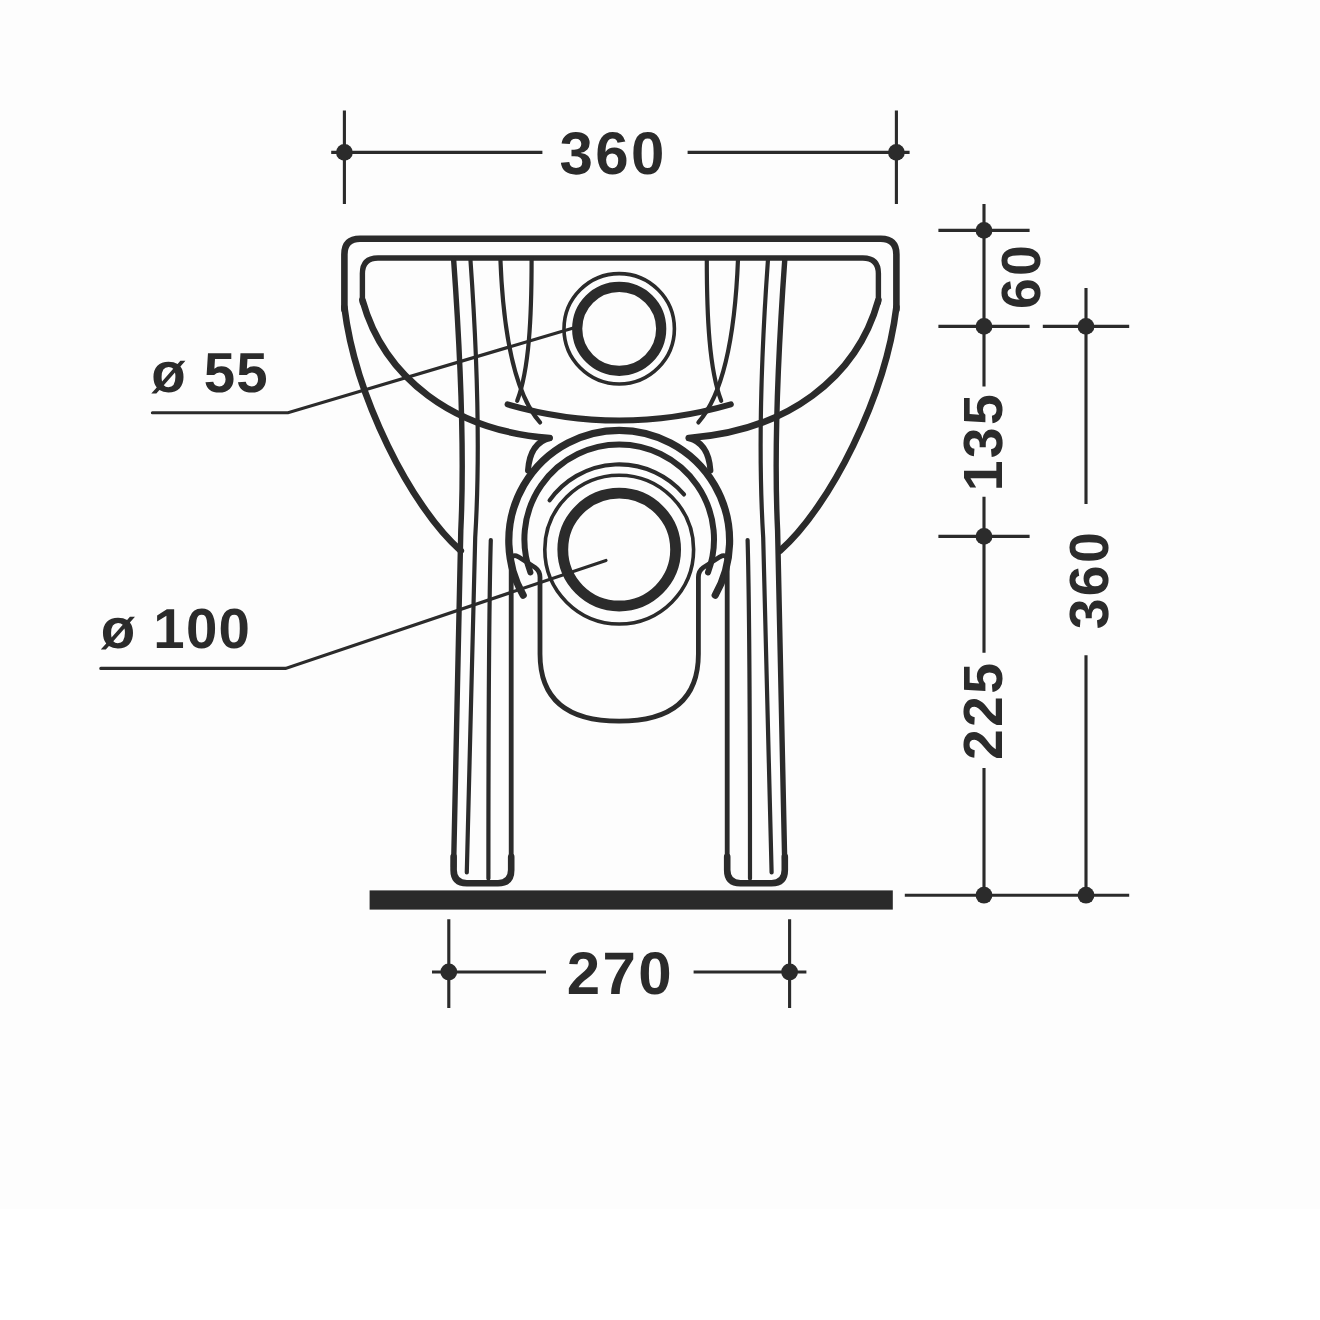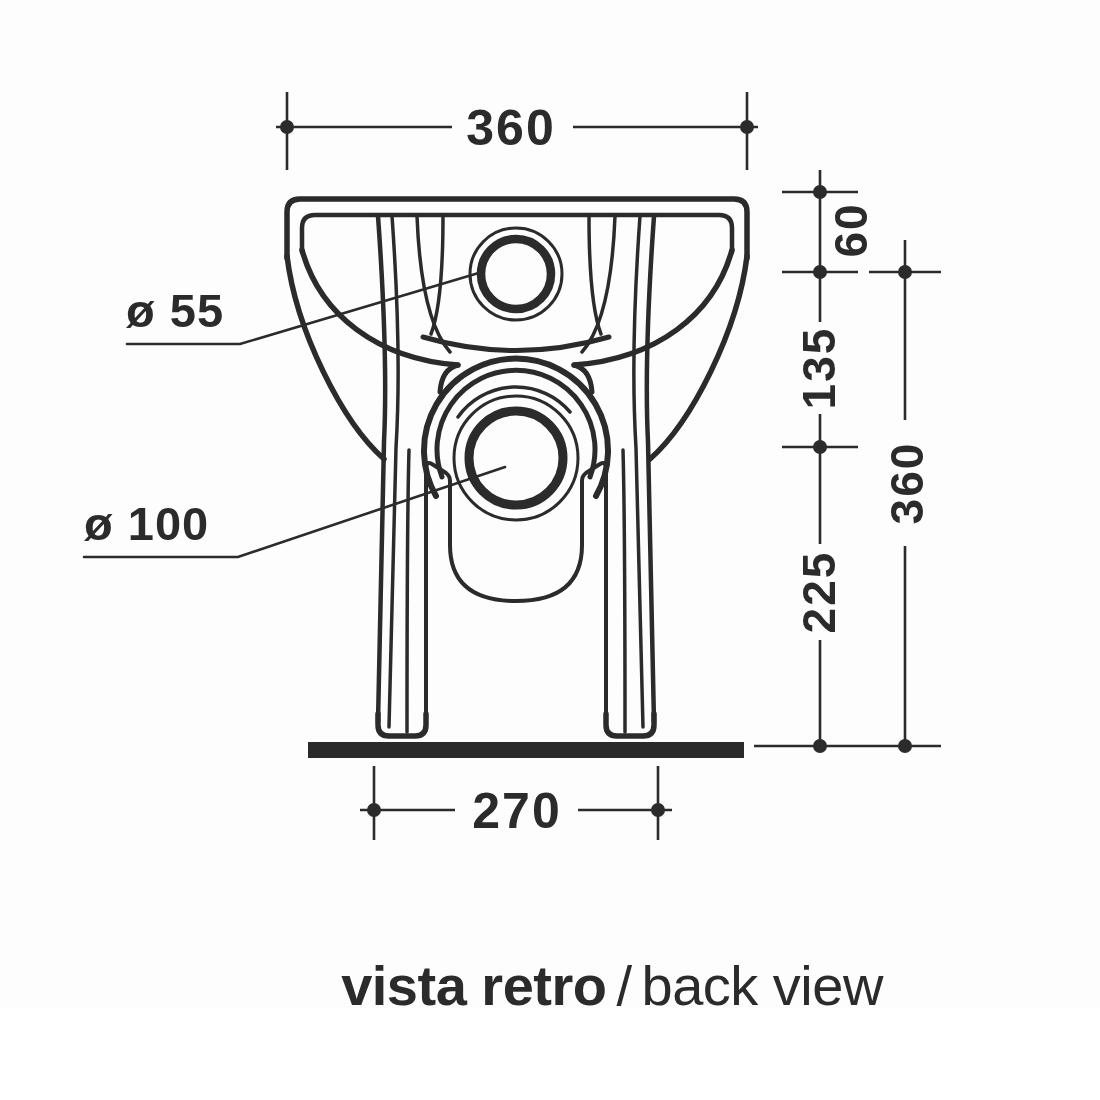--- a/index.html
+++ b/index.html
@@ -135,17 +135,14 @@
   <div class="dim-label size-md rot" style="left:819px; top:592px;">225</div>
 
   <div class="dim-label size-md rot" style="left:907px; top:483px;">360</div>
 
   <div class="dim-label size-lg" style="left:517px; top:811px;">270</div>
 
   <div class="dia-label" style="left:126px; top:287px;text-align:right;">ø 55</div>
 
   <div class="dia-label" style="left:84px; top:500px;">ø 100</div>
 
-  <div class="caption">
-    <span class="bold">vista retro</span><span class="sep">/</span><span class="light">back view</span>
-  </div>
 
 </div>
 
 </body></html>

